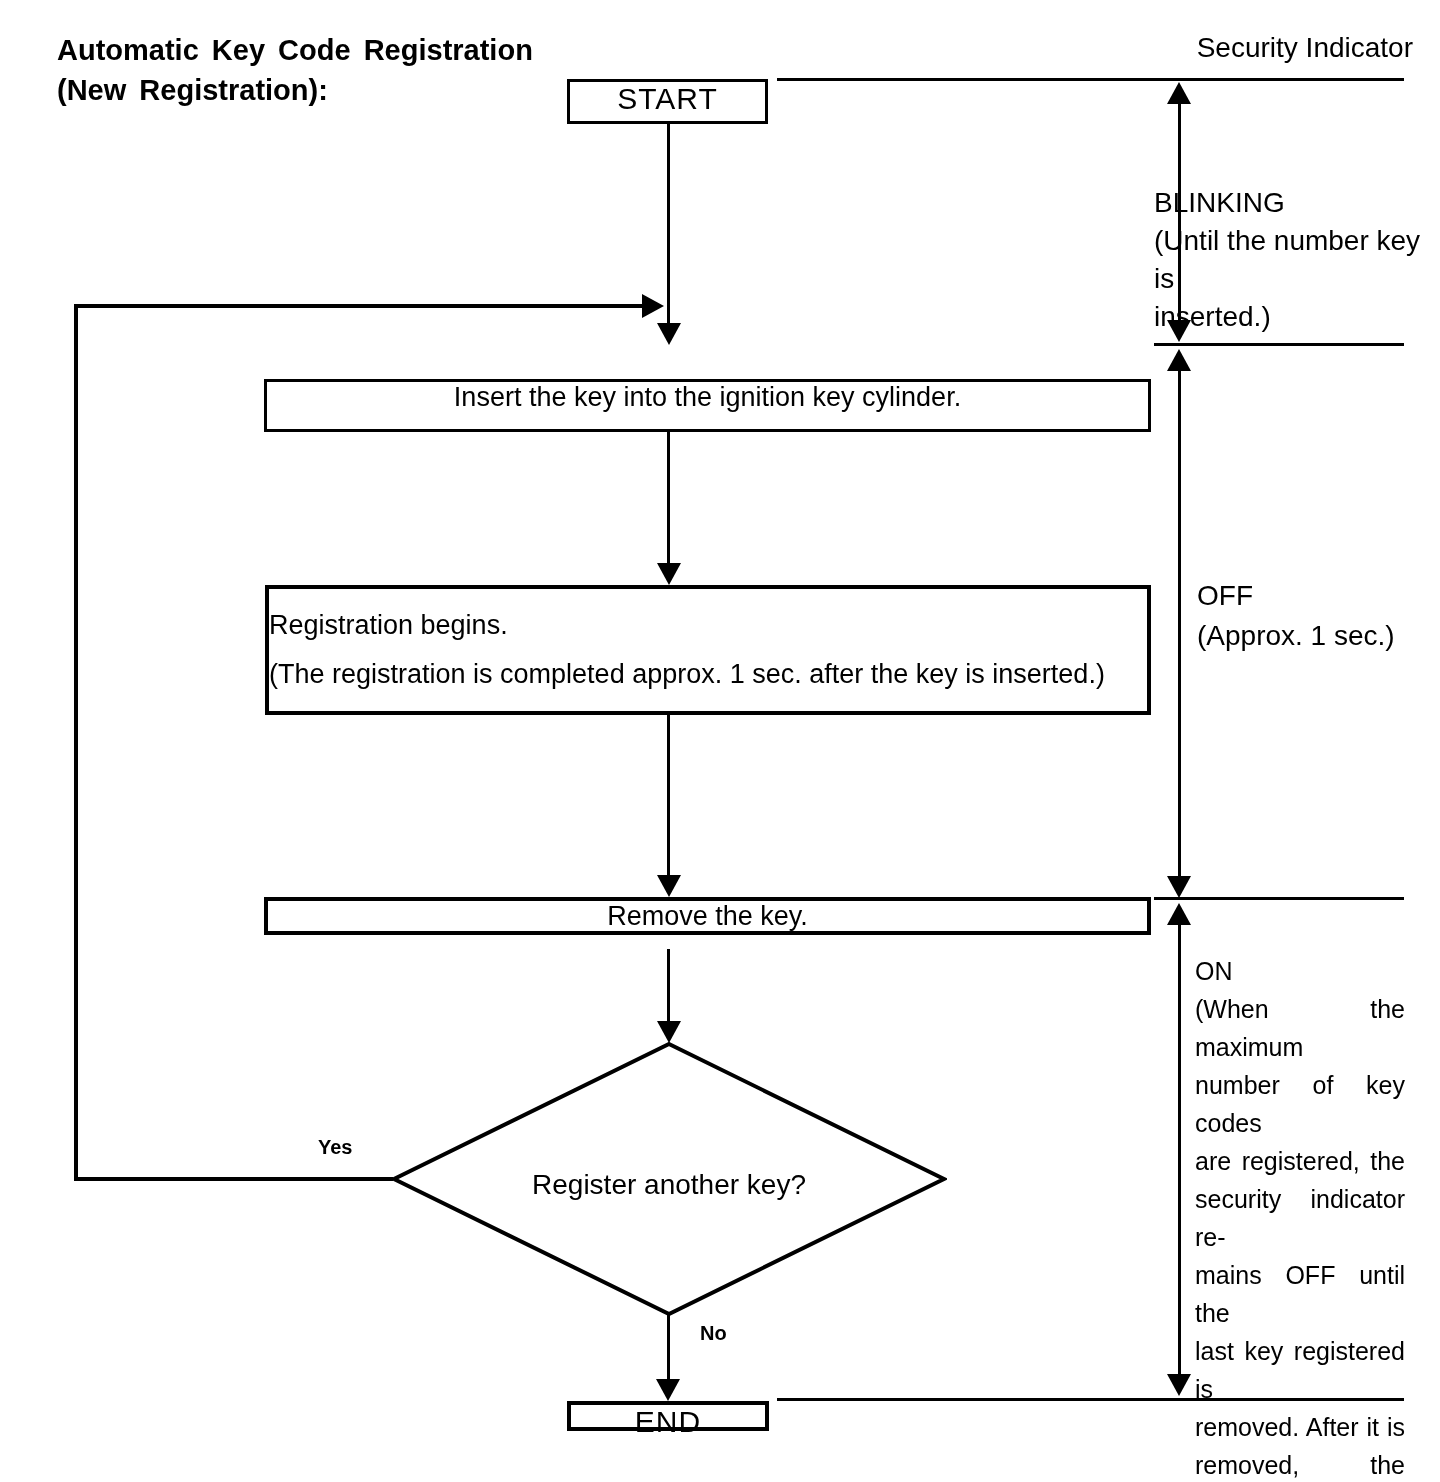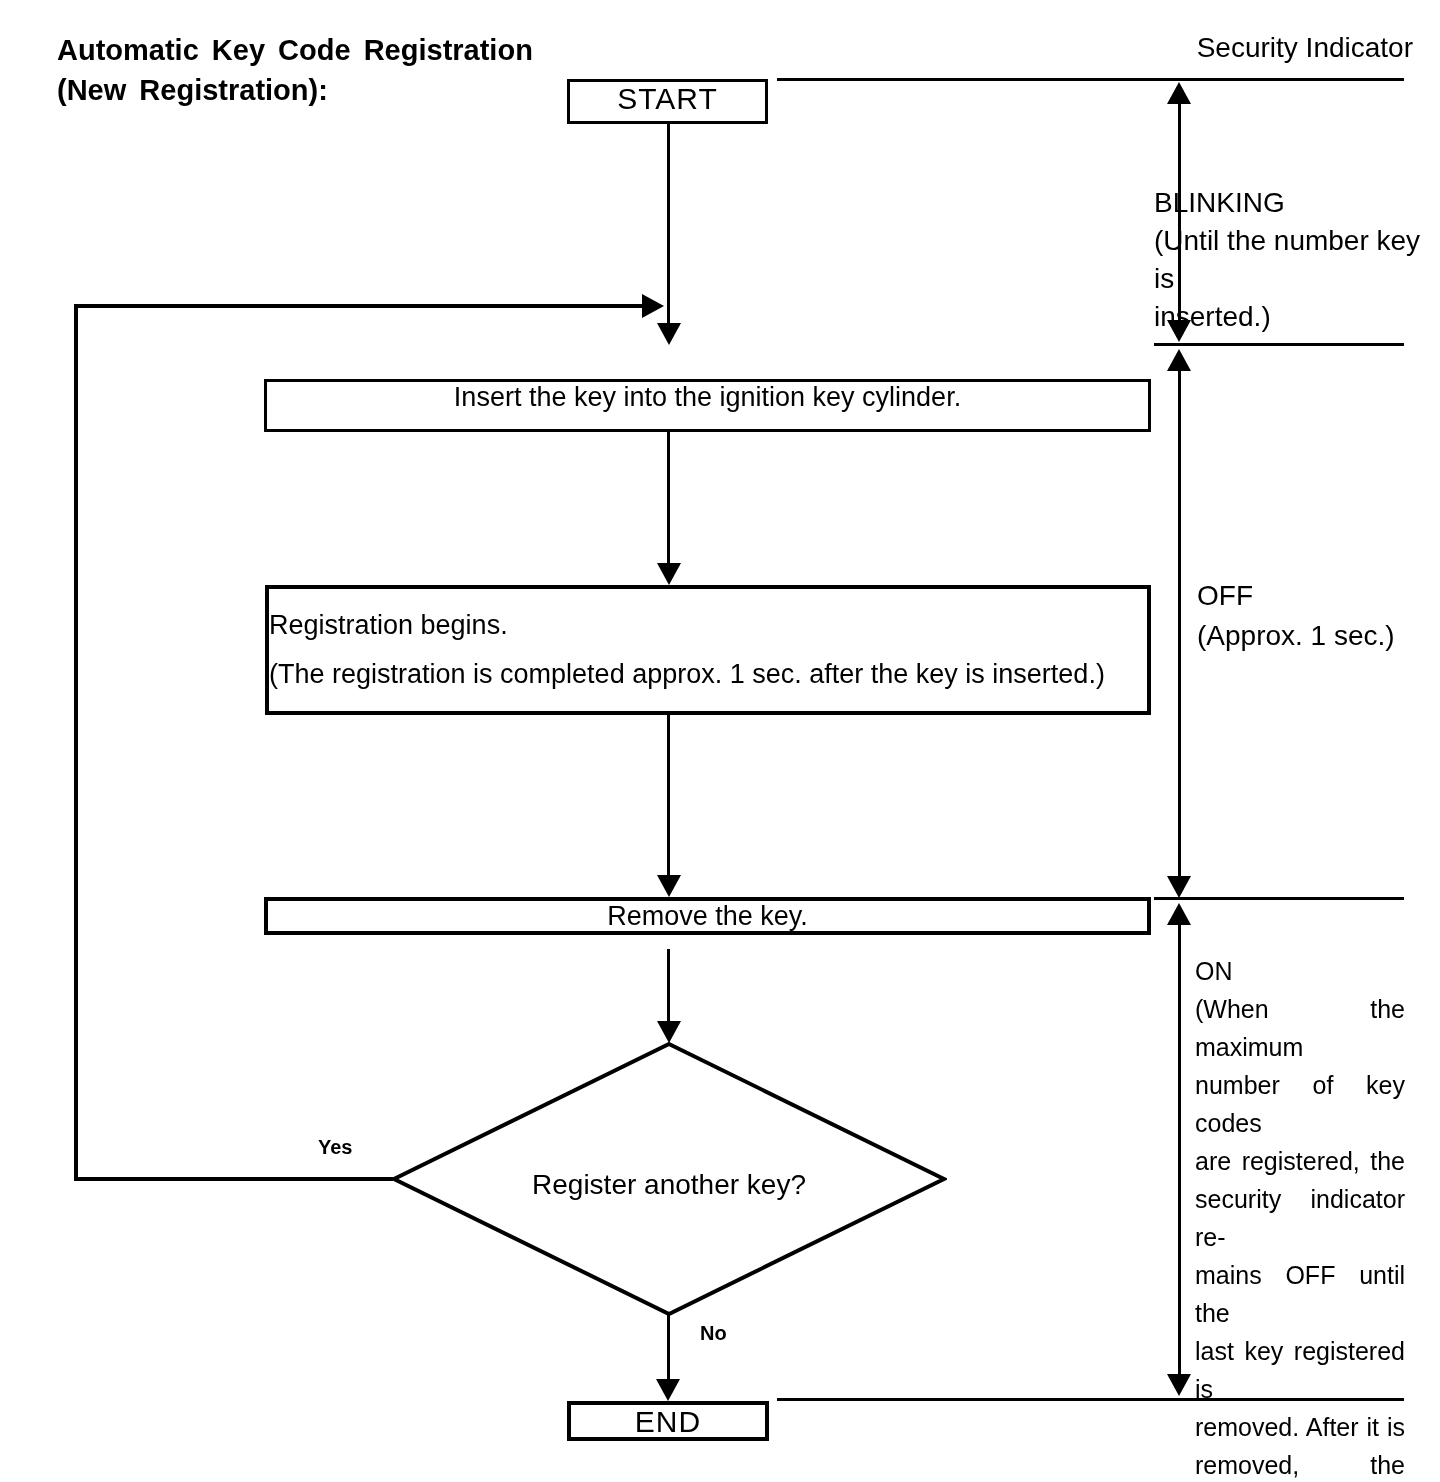--- a/index.html
+++ b/index.html
@@ -112,17 +112,17 @@
   </div>
 
   <svg class="diamond-svg" width="556" height="276" viewBox="0 0 556 276">
     <polygon points="278,3 553,138 278,273 3,138" fill="#ffffff" stroke="#000000" stroke-width="4"></polygon>
   </svg>
   <div class="decision-label">Register another key?</div>
 
   <div class="lbl" style="left:318px;top:1136px;">Yes</div>
   <div class="lbl" style="left:700px;top:1322px;">No</div>
 
-  <div class="node b4 terminal-label" style="left:567px;top:1401px;width:202px;height:40px;">
+  <div class="node b4 terminal-label" style="left:567px;top:1401px;width:202px;height:30px;">
     <span>END</span>
   </div>
 
 </div>
 
 </body></html>

